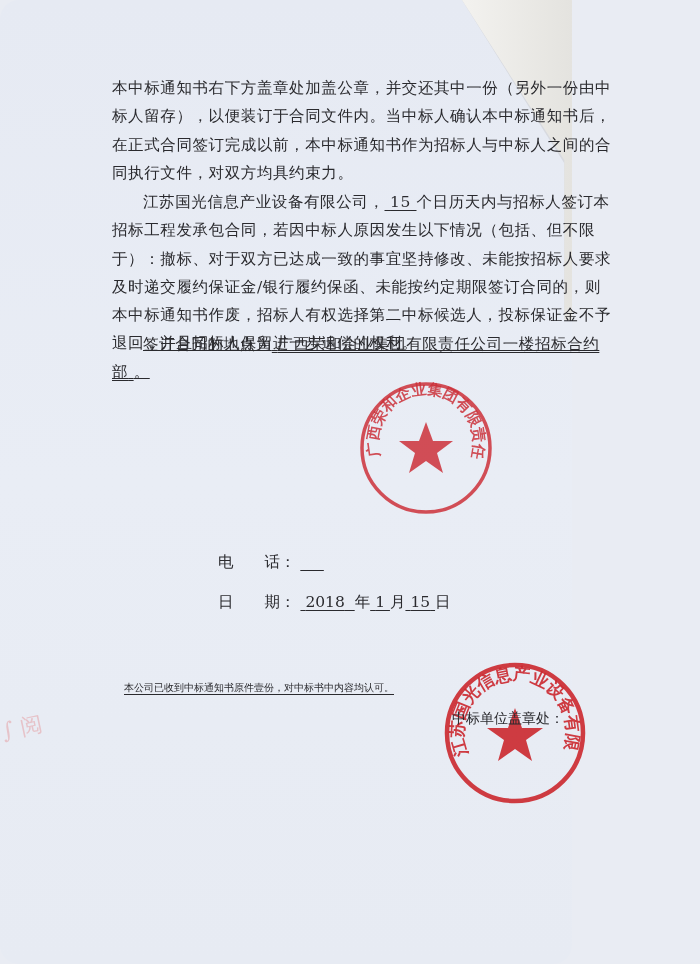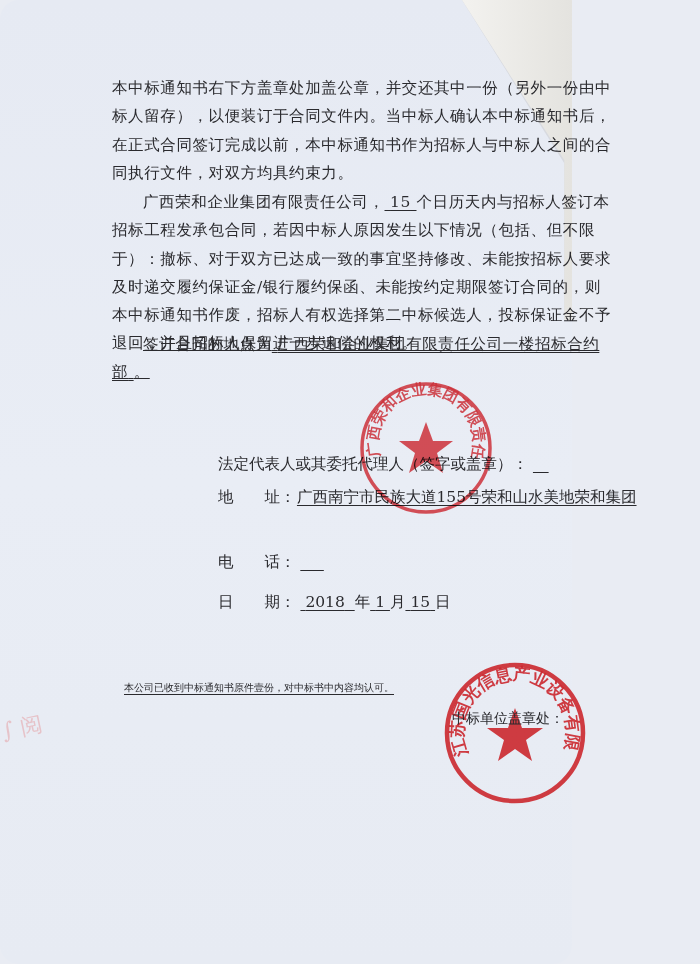--- a/index.html
+++ b/index.html
@@ -61,46 +61,38 @@
   <div class="corner-shadow"></div>
   <div class="corner"></div>
 
   <div class="ghost" style="top:262px;">　</div>
 
   <div class="para" style="top:74px;">
     <span>本中标通知书右下方盖章处加盖公章，并交还其中一份（另外一份由中标人留存），以便装订于合同文件内。当中标人确认本中标通知书后，在正式合同签订完成以前，本中标通知书作为招标人与中标人之间的合同执行文件，对双方均具约束力。</span>
   </div>
 
   <div class="para indent" style="top:188px;">
-    <span>广西荣和企业集团有限责任公司，</span><span class="u">&nbsp;<span>15</span>&nbsp;</span><span>个日历天内与招标人签订本招标工程发承包合同，若因中标人原因发生以下情况（包括、但不限于）：撤标、对于双方已达成一致的事宜坚持修改、未能按招标人要求及时递交履约保证金/银行履约保函、未能按约定期限签订合同的，则本中标通知书作废，招标人有权选择第二中标候选人，投标保证金不予退回，并且招标人保留进一步追偿的权利。</span>
+    <span>江苏国光信息产业设备有限公司，</span><span class="u">&nbsp;<span>15</span>&nbsp;</span><span>个日历天内与招标人签订本招标工程发承包合同，若因中标人原因发生以下情况（包括、但不限于）：撤标、对于双方已达成一致的事宜坚持修改、未能按招标人要求及时递交履约保证金/银行履约保函、未能按约定期限签订合同的，则本中标通知书作废，招标人有权选择第二中标候选人，投标保证金不予退回，并且招标人保留进一步追偿的权利。</span>
   </div>
 
   <div class="para indent" style="top:330px;text-decoration:underline;">
     <span>签订合同的地点为</span><span class="u">&nbsp;<span>广西荣和企业集团有限责任公司一楼招标合约部</span>&nbsp;</span><span>。</span>
   </div>
 
   <svg class="stamp" style="left:356px;top:378px;" width="140" height="140" viewBox="0 0 140 140">
     <defs>
         <path id="arc1" d="M 24 78 A 48 48 0 1 1 116 78"></path>
       </defs>
     <circle cx="70" cy="70" r="64" fill="none" stroke="#e0353c" stroke-width="3.5" opacity=".85"></circle>
     <text font-size="15" fill="#e0353c" opacity=".85" font-family="DejaVu Sans, sans-serif" font-weight="bold"><textPath href="#arc1">广西荣和企业集团有限责任公司</textPath></text>
     <polygon points="70,44 77,63 97,63 81,75 87,95 70,83 53,95 59,75 43,63 63,63" fill="#e0353c" opacity=".85"></polygon>
   </svg>
 
 
-  <div class="sig" style="top:454px;">
-    <span class="lbl">法定代表人或其委托代理人（签字或盖章）：</span>
-    <span class="val">__</span>
-  </div>
 
-  <div class="sig" style="top:487px;">
-    <span class="lbl" style="width:74px;">地　　址：</span>
-    <span class="val">广西南宁市民族大道155号荣和山水美地荣和集团</span>
-  </div>
 
   <div class="sig" style="top:552px;">
     <span class="lbl">电　　话：</span>
     <span class="val">___</span>
   </div>
 
   <div class="sig" style="top:556px;margin-top:36px;">
     <span class="lbl">日　　期：</span>
     <span class="val">&nbsp;<span>2018</span>&nbsp;&nbsp;</span><span>年</span><span class="val">&nbsp;<span>1</span>&nbsp;</span><span>月</span><span class="val">&nbsp;<span>15</span>&nbsp;</span><span>日</span>
   </div>

